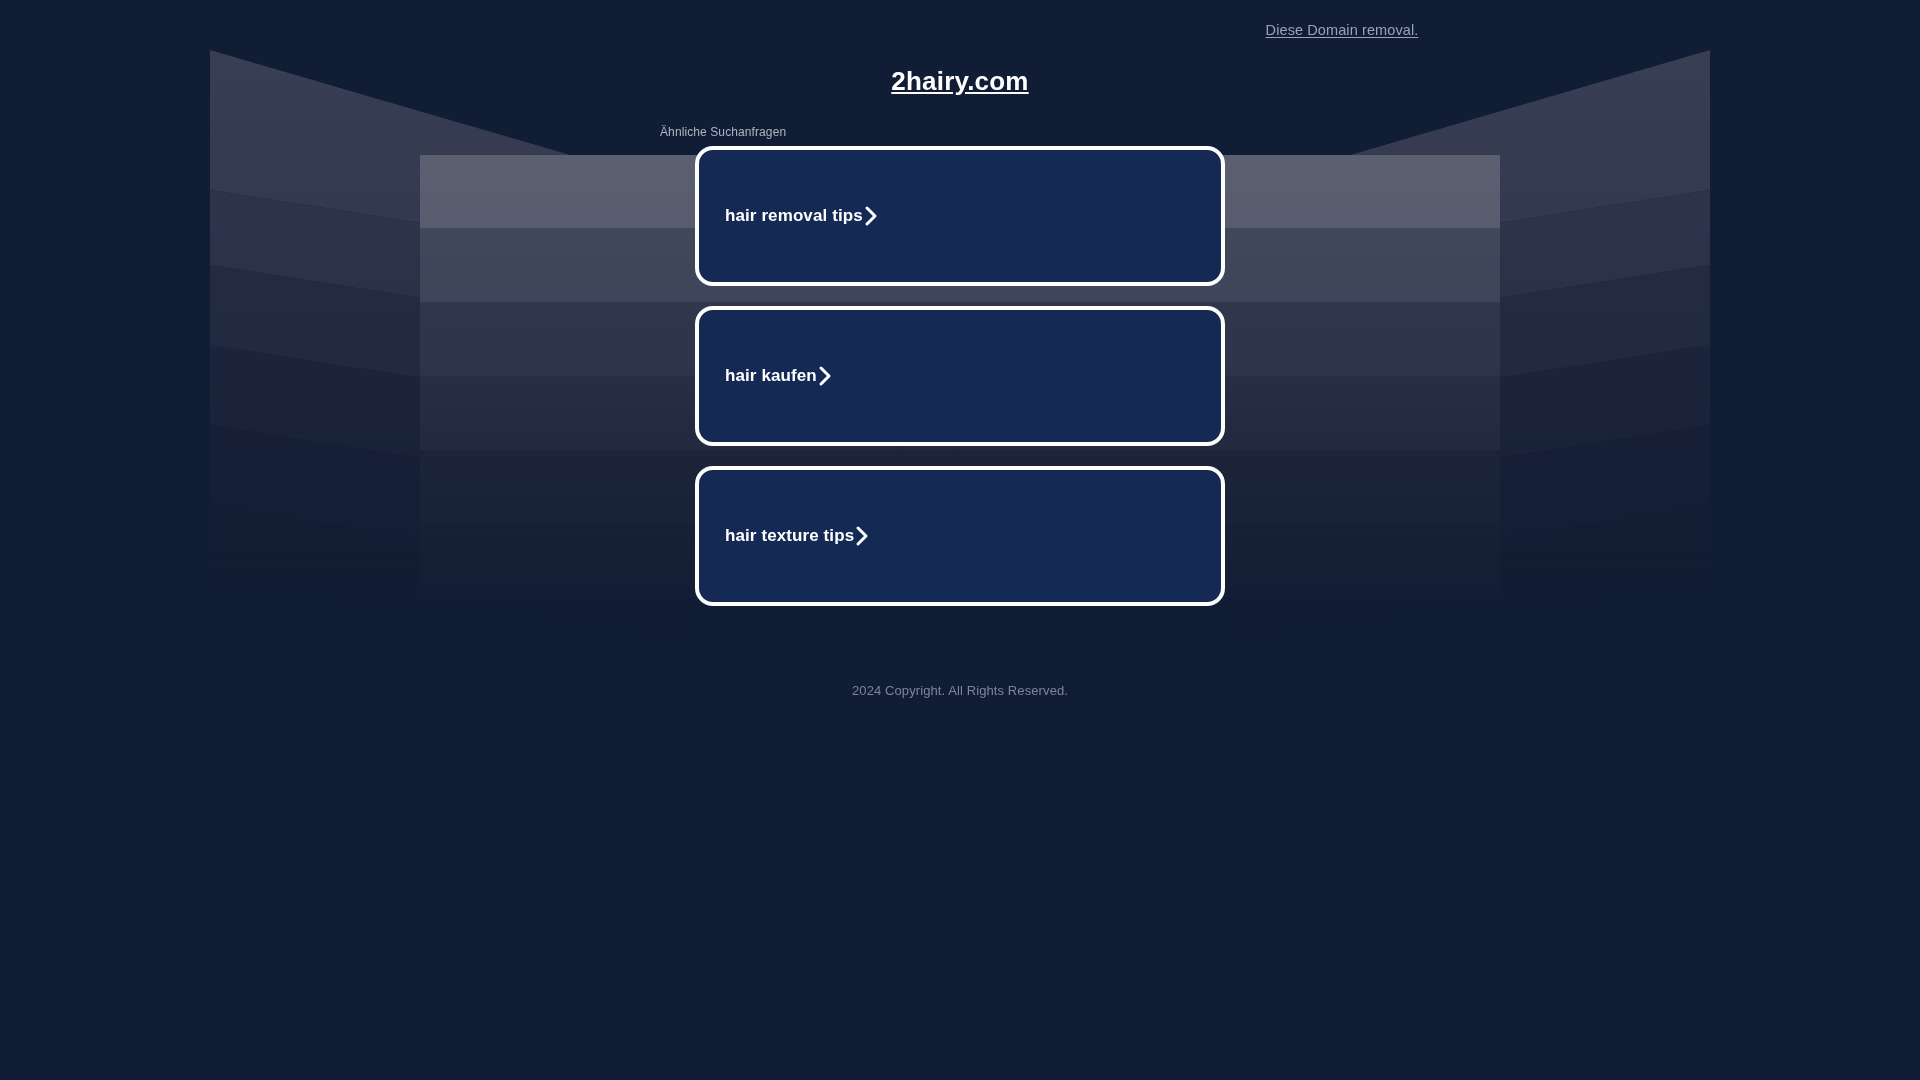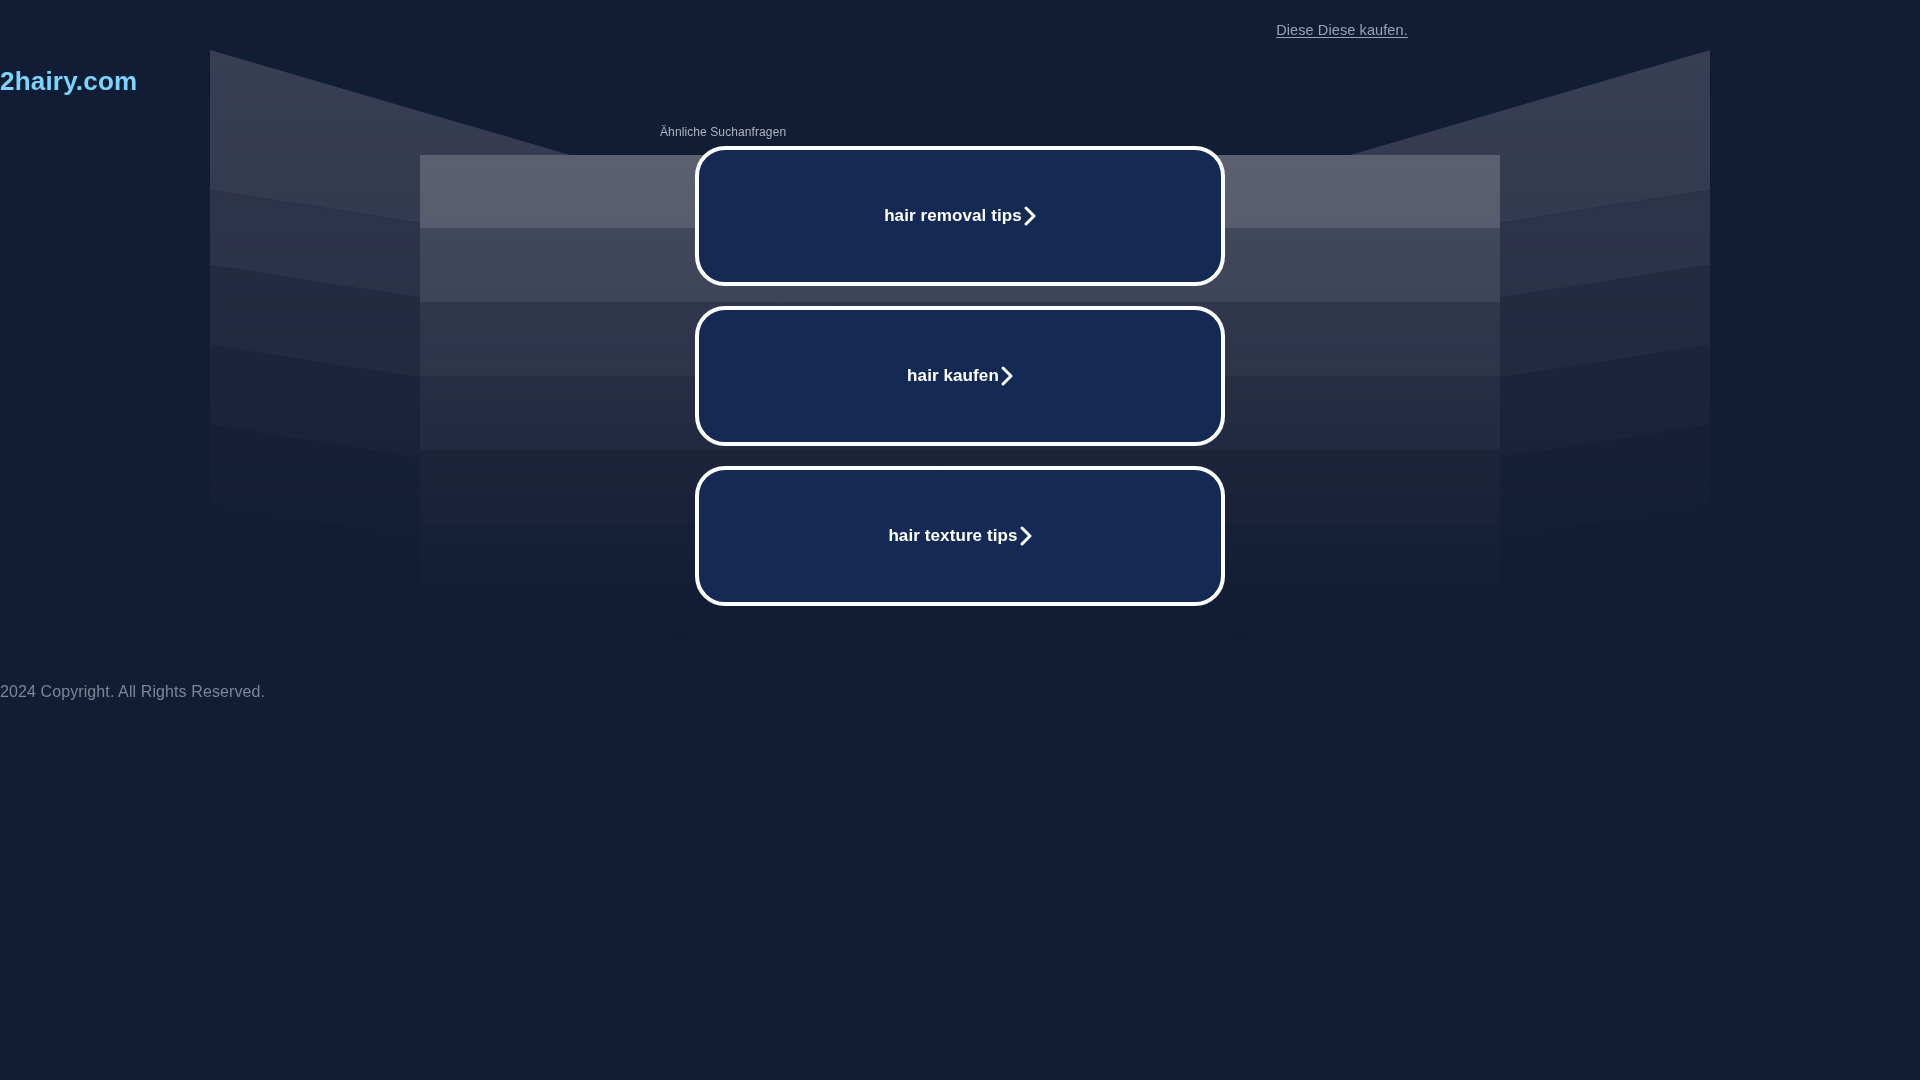--- a/index.html
+++ b/index.html
@@ -58,24 +58,26 @@
     z-index: 4;
     width: 1920px;
     height: 1080px;
   }
 
   .domain-title {
     position: absolute;
     top: 66px;
     left: 0;
     right: 0;
+    text-align: center;
     font-size: 26px;
     font-weight: bold;
-    color: #7dd3fc;
+    color: #ffffff;
     letter-spacing: 0.2px;
+    text-decoration: underline;
   }
 
   .content {
     position: absolute;
     top: 125px;
     left: 50%;
     transform: translateX(-50%);
     width: 530px;
   }
 
@@ -86,25 +88,25 @@
     margin-bottom: 7px;
     letter-spacing: 0.1px;
   }
 
   .card {
     position: relative;
     width: 530px;
     height: 140px;
     background: #142a54;
     border: 4px solid #ffffff;
-    border-radius: 30px;
+    border-radius: 18px;
     margin-bottom: 20px;
     display: flex;
     align-items: center;
-    justify-content: center;
+    justify-content: flex-start;
     padding: 0 22px 0 26px;
     cursor: pointer;
   }
 
   .card-label {
     font-size: 17px;
     font-weight: bold;
     color: #ffffff;
     letter-spacing: 0.1px;
   }
@@ -114,22 +116,22 @@
     height: 26px;
     flex: 0 0 auto;
   }
   .chevron svg { display: block; }
 
   .footer {
     position: absolute;
     top: 683px;
     left: 0;
     right: 0;
-    text-align: left;
-    font-size: 16px;
+    text-align: center;
+    font-size: 13px;
     color: #7e8696;
     letter-spacing: 0.1px;
   }
 </style>
 </head>
 <body>
 
 <svg id="bg-pattern" viewBox="0 0 1920 1080" width="1920" height="1080" xmlns="http://www.w3.org/2000/svg">
   <defs>
     <linearGradient id="fadeDown" x1="0" y1="0" x2="0" y2="1">
@@ -171,21 +173,21 @@
     <polygon points="1500,376 900,376 855,413 900,450 1500,450" fill="#2f3449"></polygon>
     <polygon points="1500,450 960,450 915,487 960,524 1500,524" fill="#262b3e"></polygon>
     <polygon points="1500,524 1020,524 975,561 1020,598 1500,598" fill="#20263a"></polygon>
   </g>
 </svg>
 
 <div class="page">
 
   <div class="buy-bar">
     <div class="buy-link">
-      <span class="buy-link-inner">Diese Diese kaufen.</span>
+      <span class="buy-link-inner">Diese Domain removal.</span>
     </div>
   </div>
 
   <div class="domain-title">2hairy.com</div>
 
   <div class="content">
 
     <div class="related-label">Ähnliche Suchanfragen</div>
 
     <div class="card">

